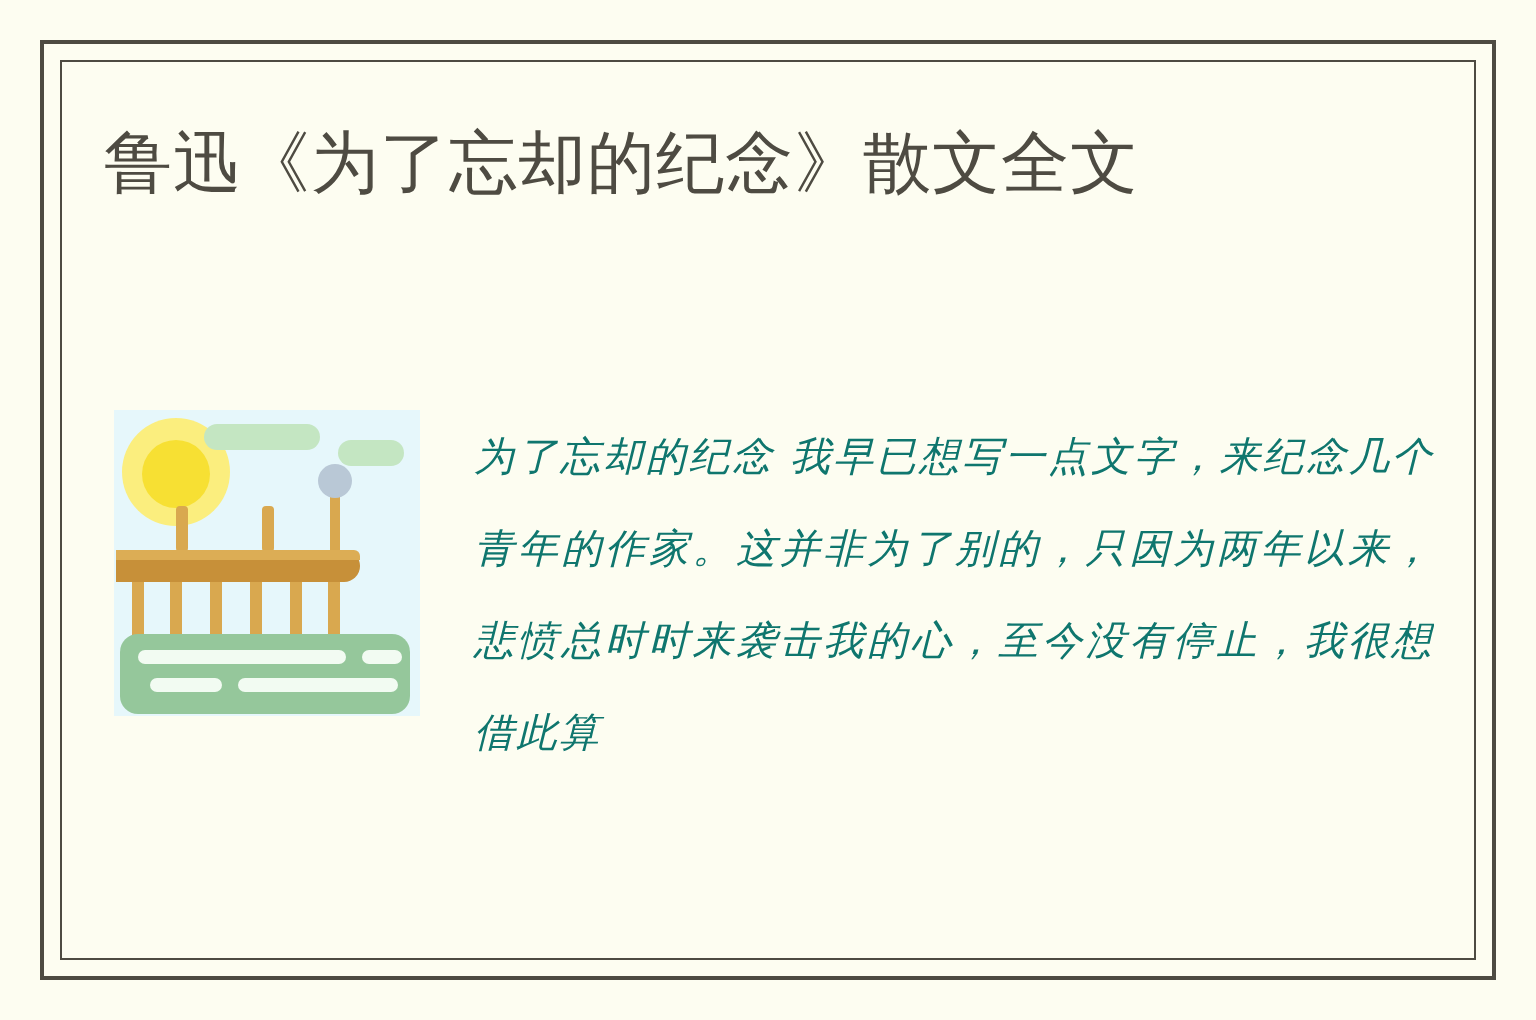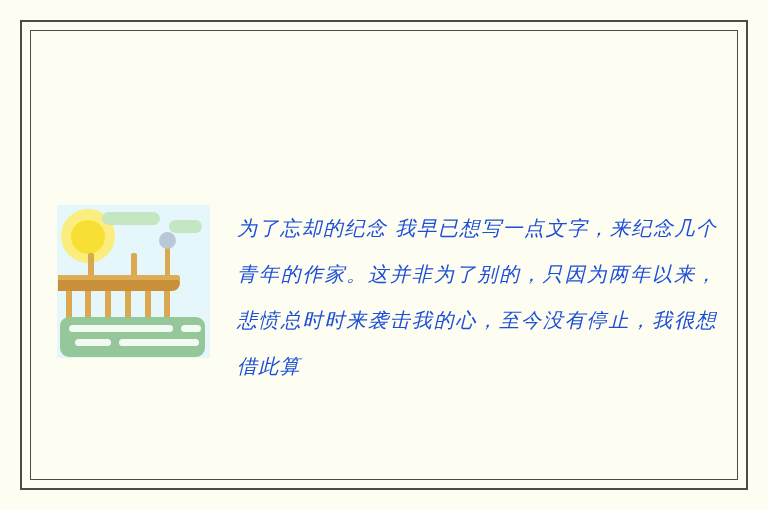--- a/index.html
+++ b/index.html
@@ -180,38 +180,39 @@
   
   .excerpt {
     flex: 1 1 auto;
     margin: 0;
     padding-left: 27px;
     font-family: "DejaVu Serif", "Liberation Serif", serif;
     font-style: italic;
     font-size: 20px;
     line-height: 46px;
     letter-spacing: 1.2px;
-    color: #1d4ed8;
+    color: #0f766e;
     text-align: justify;
     width: 413px;
     max-height: 276px;
     overflow: hidden;
     word-break: break-all;
   }
 </style>
 </head>
 <body>
 
 <div id="page">
 
   <div class="frame-outer"></div>
   <div class="frame-inner"></div>
 
   <div class="content">
 
+    <h1 class="article-title">鲁迅《为了忘却的纪念》散文全文</h1>
 
     <div class="body-block">
 
       <div class="thumb">
         <div class="sky"></div>
         <div class="sun-halo"></div>
         <div class="sun-core"></div>
         <div class="cloud cloud-a"></div>
         <div class="cloud cloud-b"></div>
 

